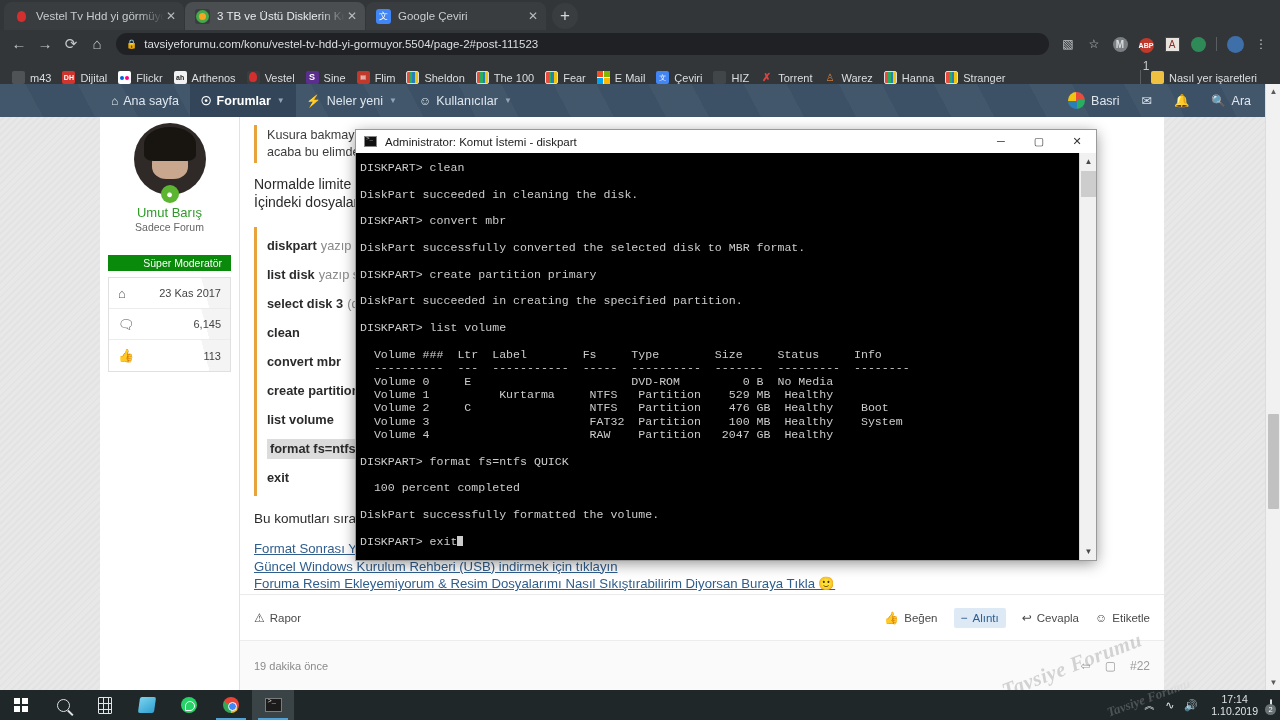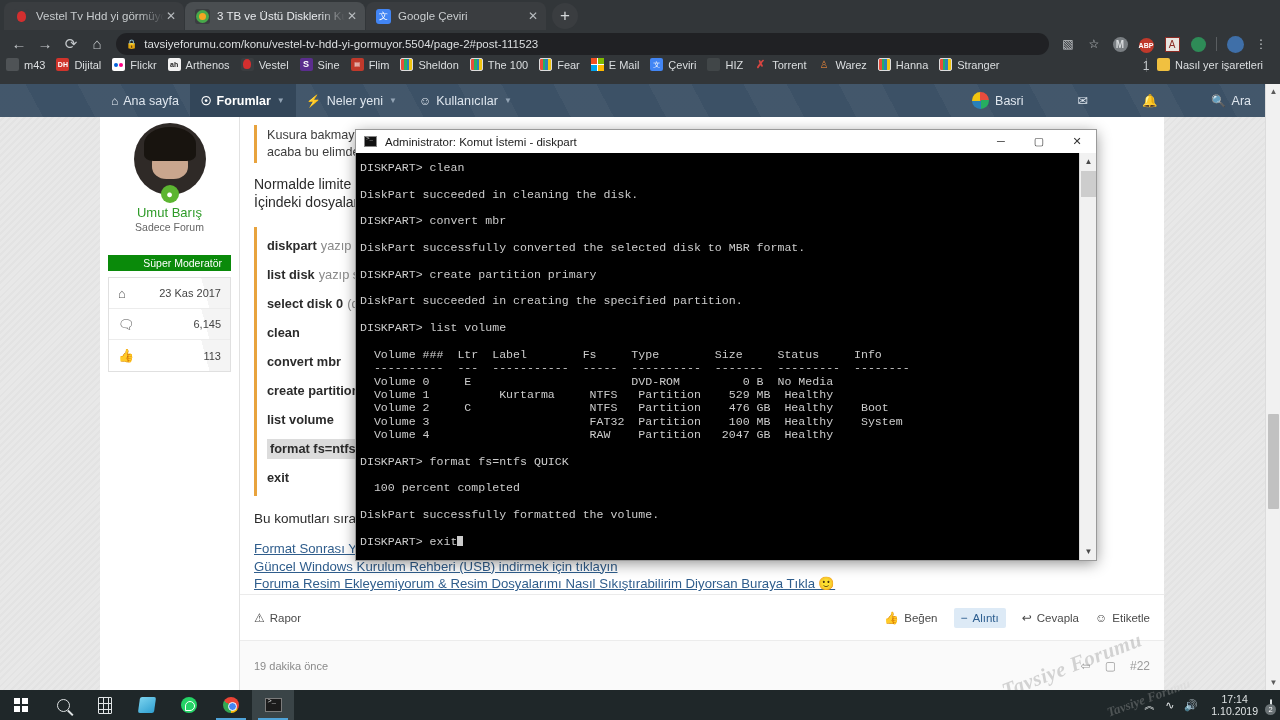--- a/index.html
+++ b/index.html
@@ -53,21 +53,21 @@
   .tb-right { display:flex; align-items:center; flex:0 0 auto; }
   .tb-icon { width:22px; height:22px; margin:0 2px; position:relative; color:#c4c8cb; font-size:12px; line-height:22px; text-align:center; }
   .ext-m { background:#7a7f83; border-radius:50%; color:#d9dcde; font-size:10px; font-weight:bold; width:15px; height:15px; line-height:15px; margin-top:4px; }
   .ext-abp { background:#c0392b; border-radius:50%; color:#fff; font-size:7px; font-weight:bold; width:15px; height:15px; line-height:15px; margin-top:4px; }
   .ext-pdf { background:#e8e5e0; border:1px solid #8b2b24; color:#8b2b24; font-size:10px; width:15px; height:15px; line-height:13px; margin-top:4px;}
   .ext-globe { width:15px; height:15px; border-radius:50%; margin-top:4px; background:#2e8b57; }
   .ext-avatar { width:17px;height:17px;border-radius:50%;background:#3f6fa8;margin-top:3px; }
   .tb-sep { width:1px; height:14px; background:#5a5e61; margin:0 5px; }
 
   
-  .bookmarks { height:26px; background:#323639; display:flex; align-items:flex-start; padding:0 6px; font-size:11px; color:#dcdfe1; }
+  .bookmarks { height:26px; background:#323639; display:flex; align-items:flex-end; padding:0 12px; font-size:11px; color:#dcdfe1; }
   .bm { display:flex; align-items:center; margin-right:11px; white-space:nowrap; flex:0 0 auto; }
   .bm .bmi { width:13px; height:13px; margin-right:5px; flex:0 0 auto; border-radius:2px; position:relative; }
   .bm-spacer{ flex:1 1 auto; }
   .bm-sep { width:1px;height:14px;background:#5a5e61;margin-right:10px;}
   .i-globe{background:#4f5356;border-radius:50%;}
   .i-dh{background:#d0342c;color:#fff;font-size:7px;font-weight:bold;line-height:13px;text-align:center;}
   .i-flickr{background:#fff;border-radius:50%;}
   .i-flickr:before{content:"";position:absolute;left:2px;top:4.5px;width:4px;height:4px;border-radius:50%;background:#0063dc;}
   .i-flickr:after{content:"";position:absolute;right:2px;top:4.5px;width:4px;height:4px;border-radius:50%;background:#ff0084;}
   .i-ah{background:#f2f2f2;color:#222;font-size:7px;font-weight:bold;line-height:13px;text-align:center;}
@@ -97,21 +97,21 @@
 
   
   .fnav { position:absolute; left:0; top:0; width:1280px; height:33px; background:#3c5166; display:flex; align-items:center; overflow:hidden; }
   .fnav:before{content:"";position:absolute;inset:0;
      background:repeating-linear-gradient(62deg, rgba(255,255,255,.035) 0 38px, transparent 38px 84px);}
   .fnav-inner{ position:relative; margin-left:100px; display:flex; align-items:center; height:33px; }
   .fitem { display:flex; align-items:center; height:33px; padding:0 11px; color:#dfe6ee; font-size:12.5px; white-space:nowrap; }
   .fitem.active { background:#334659; color:#fff; font-weight:bold; }
   .fitem .gl{ margin-right:5px; font-size:12px; }
   .caret { margin-left:6px; font-size:8px; color:#93a4b5; }
-  .fnav-right{ position:absolute; right:18px; top:0; display:flex; align-items:center; height:33px;gap:32px; }
+  .fnav-right{ position:absolute; right:18px; top:0; display:flex; align-items:center; height:33px; }
   .fav-av { width:17px;height:17px;border-radius:50%;margin-right:6px;
     background:conic-gradient(#e84c3d 0 25%,#27ae60 25% 50%,#2980b9 50% 75%,#f1c40f 75% 100%);}
 
   
   .content { position:absolute; left:100px; top:33px; width:1064px; height:573px; }
 
   
   .usercol { position:absolute; left:0; top:0; width:140px; background:#fff; height:573px; border-right:1px solid #e2e2e2;}
   .ucard { padding:6px 8px 8px; text-align:center; }
   .uavatar { width:72px; height:72px; border-radius:50%; margin:0 auto; position:relative;
@@ -432,21 +432,21 @@
           <div style="font-size:14px;">İçindeki dosyaları b</div>
 
           <div class="cmdbox">
             <div class="cmdrow">
                 <span><b>diskpart</b><span class="dim">yazıp enter</span></span>
               </div>
             <div class="cmdrow">
                 <span><b>list disk</b><span class="dim">yazıp sistem</span></span>
               </div>
             <div class="cmdrow">
-                <span><b>select disk 0</b><span class="dim">(diskin</span></span>
+                <span><b>select disk 3</b><span class="dim">(diskin</span></span>
               </div>
             <div class="cmdrow">
                 <span><b>clean</b></span>
               </div>
             <div class="cmdrow">
                 <span><b>convert mbr</b></span>
               </div>
             <div class="cmdrow">
                 <span><b>create partition pri</b></span>
               </div>

